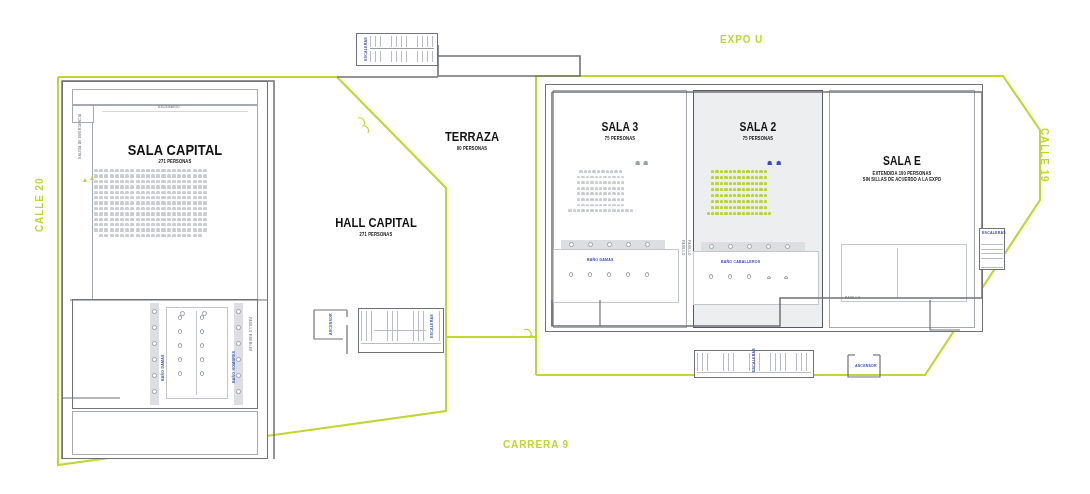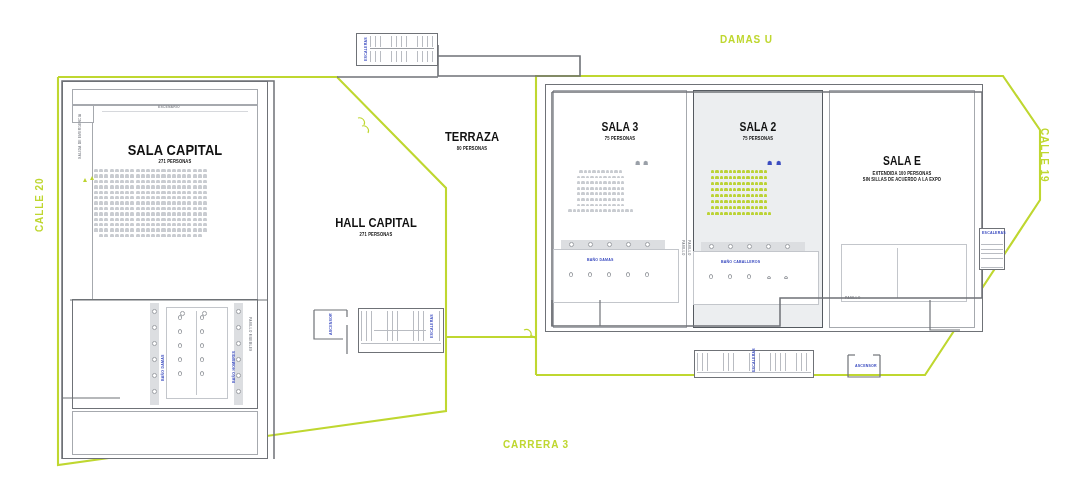--- a/index.html
+++ b/index.html
@@ -112,23 +112,23 @@
     <polyline points="536,375 536,337" fill="none" stroke="#bfd730" stroke-width="2.1"></polyline>
 
     <path d="M358,118 a5,5 0 0 1 6,7" fill="none" stroke="#bfd730" stroke-width="1.1"></path>
     <path d="M362,126 a5,5 0 0 1 6,7" fill="none" stroke="#bfd730" stroke-width="1.1"></path>
     <path d="M524,330 a5,5 0 0 1 7,6" fill="none" stroke="#bfd730" stroke-width="1.1"></path>
     <path d="M530,336 a5,5 0 0 1 6,6" fill="none" stroke="#bfd730" stroke-width="1.1"></path>
   </svg>
 
   <div class="abs street rot-l" style="left:34px; top:232px;">CALLE 20</div>
 
-  <div class="abs street" style="left:503px; top:439px;">CARRERA 3</div>
-
-  <div class="abs street" style="left:720px; top:34px;">DAMAS U</div>
+  <div class="abs street" style="left:503px; top:439px;">CARRERA 9</div>
+
+  <div class="abs street" style="left:720px; top:34px;">EXPO U</div>
 
   <div class="abs street rot-r" style="left:1050px; top:128px;">CALLE 19</div>
 
   <div class="abs" style="left:356px; top:33px; width:82px; height:44px;">
     <div class="abs box-o" style="left:0; top:0; width:82px; height:33px; background:#fff;"></div>
     <div class="abs hatch" style="left:14px; top:3px; width:64px; height:11px;"></div>
     <div class="abs hatch" style="left:14px; top:18px; width:64px; height:11px;"></div>
     <div class="abs" style="left:14px; top:14.5px; width:64px; height:1px; background:#9a9da2;"></div>
     <div class="abs blu rot-l" style="left:8px; top:28px;">ESCALERAS</div>
   </div>

